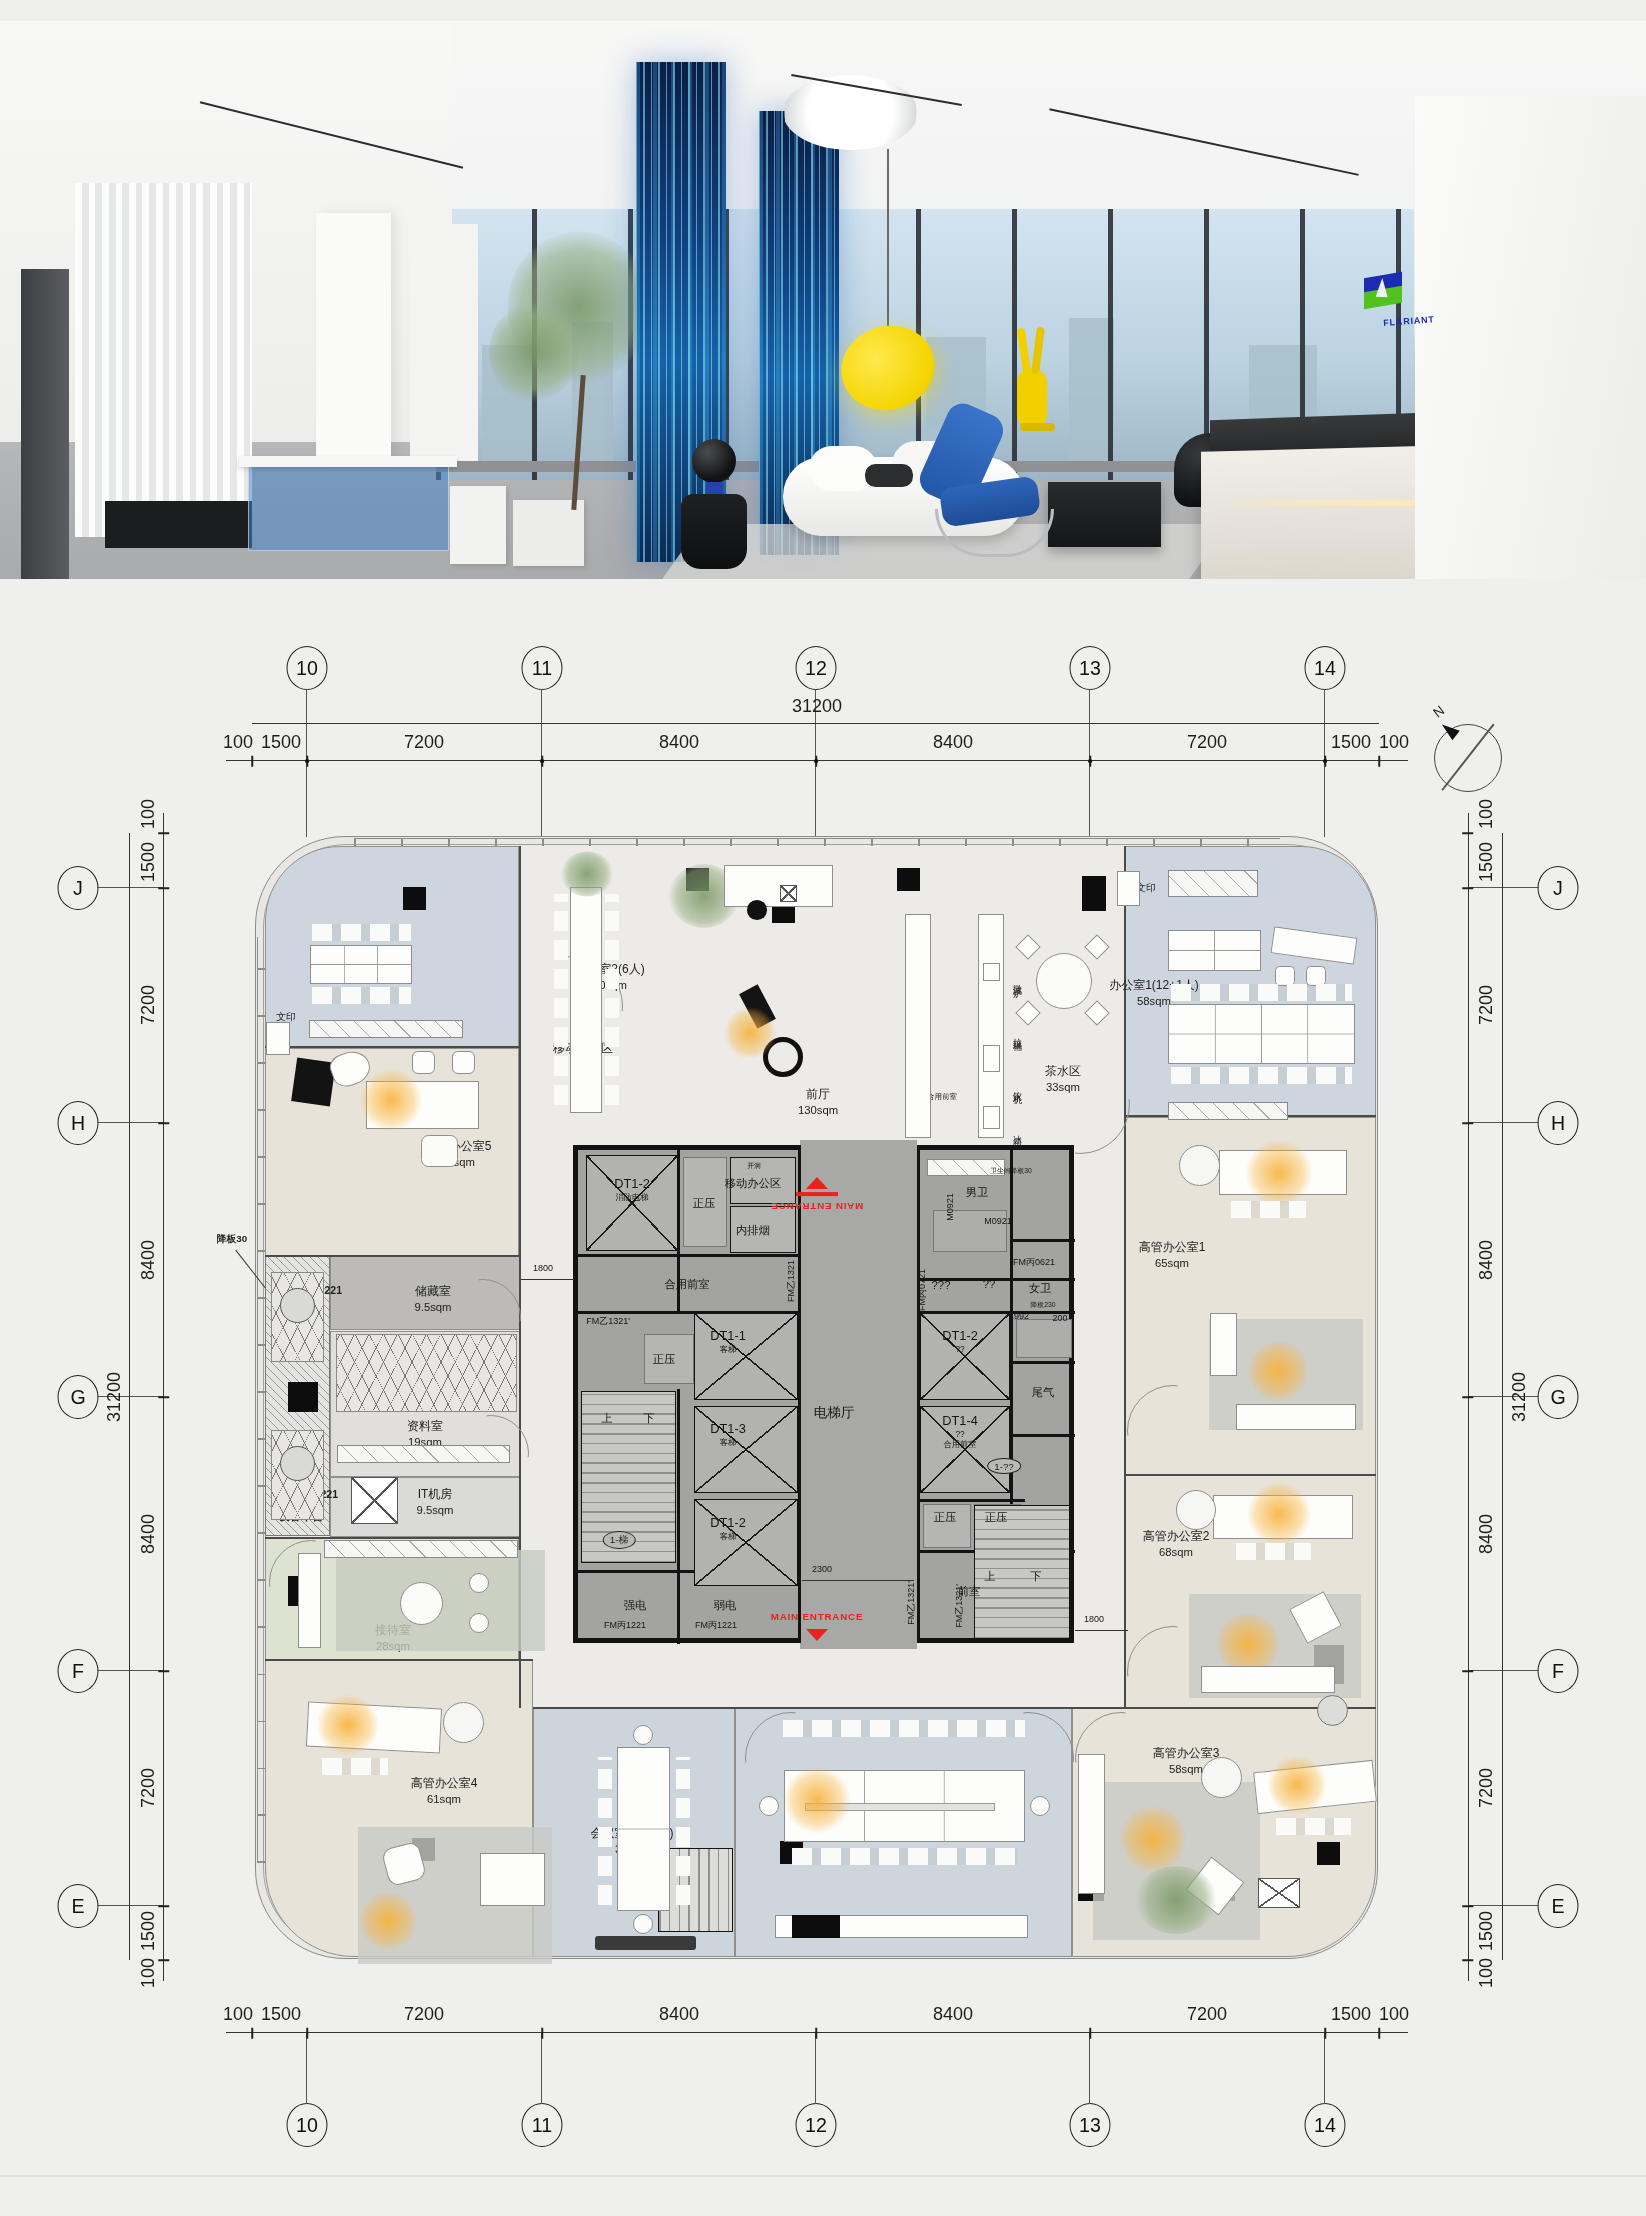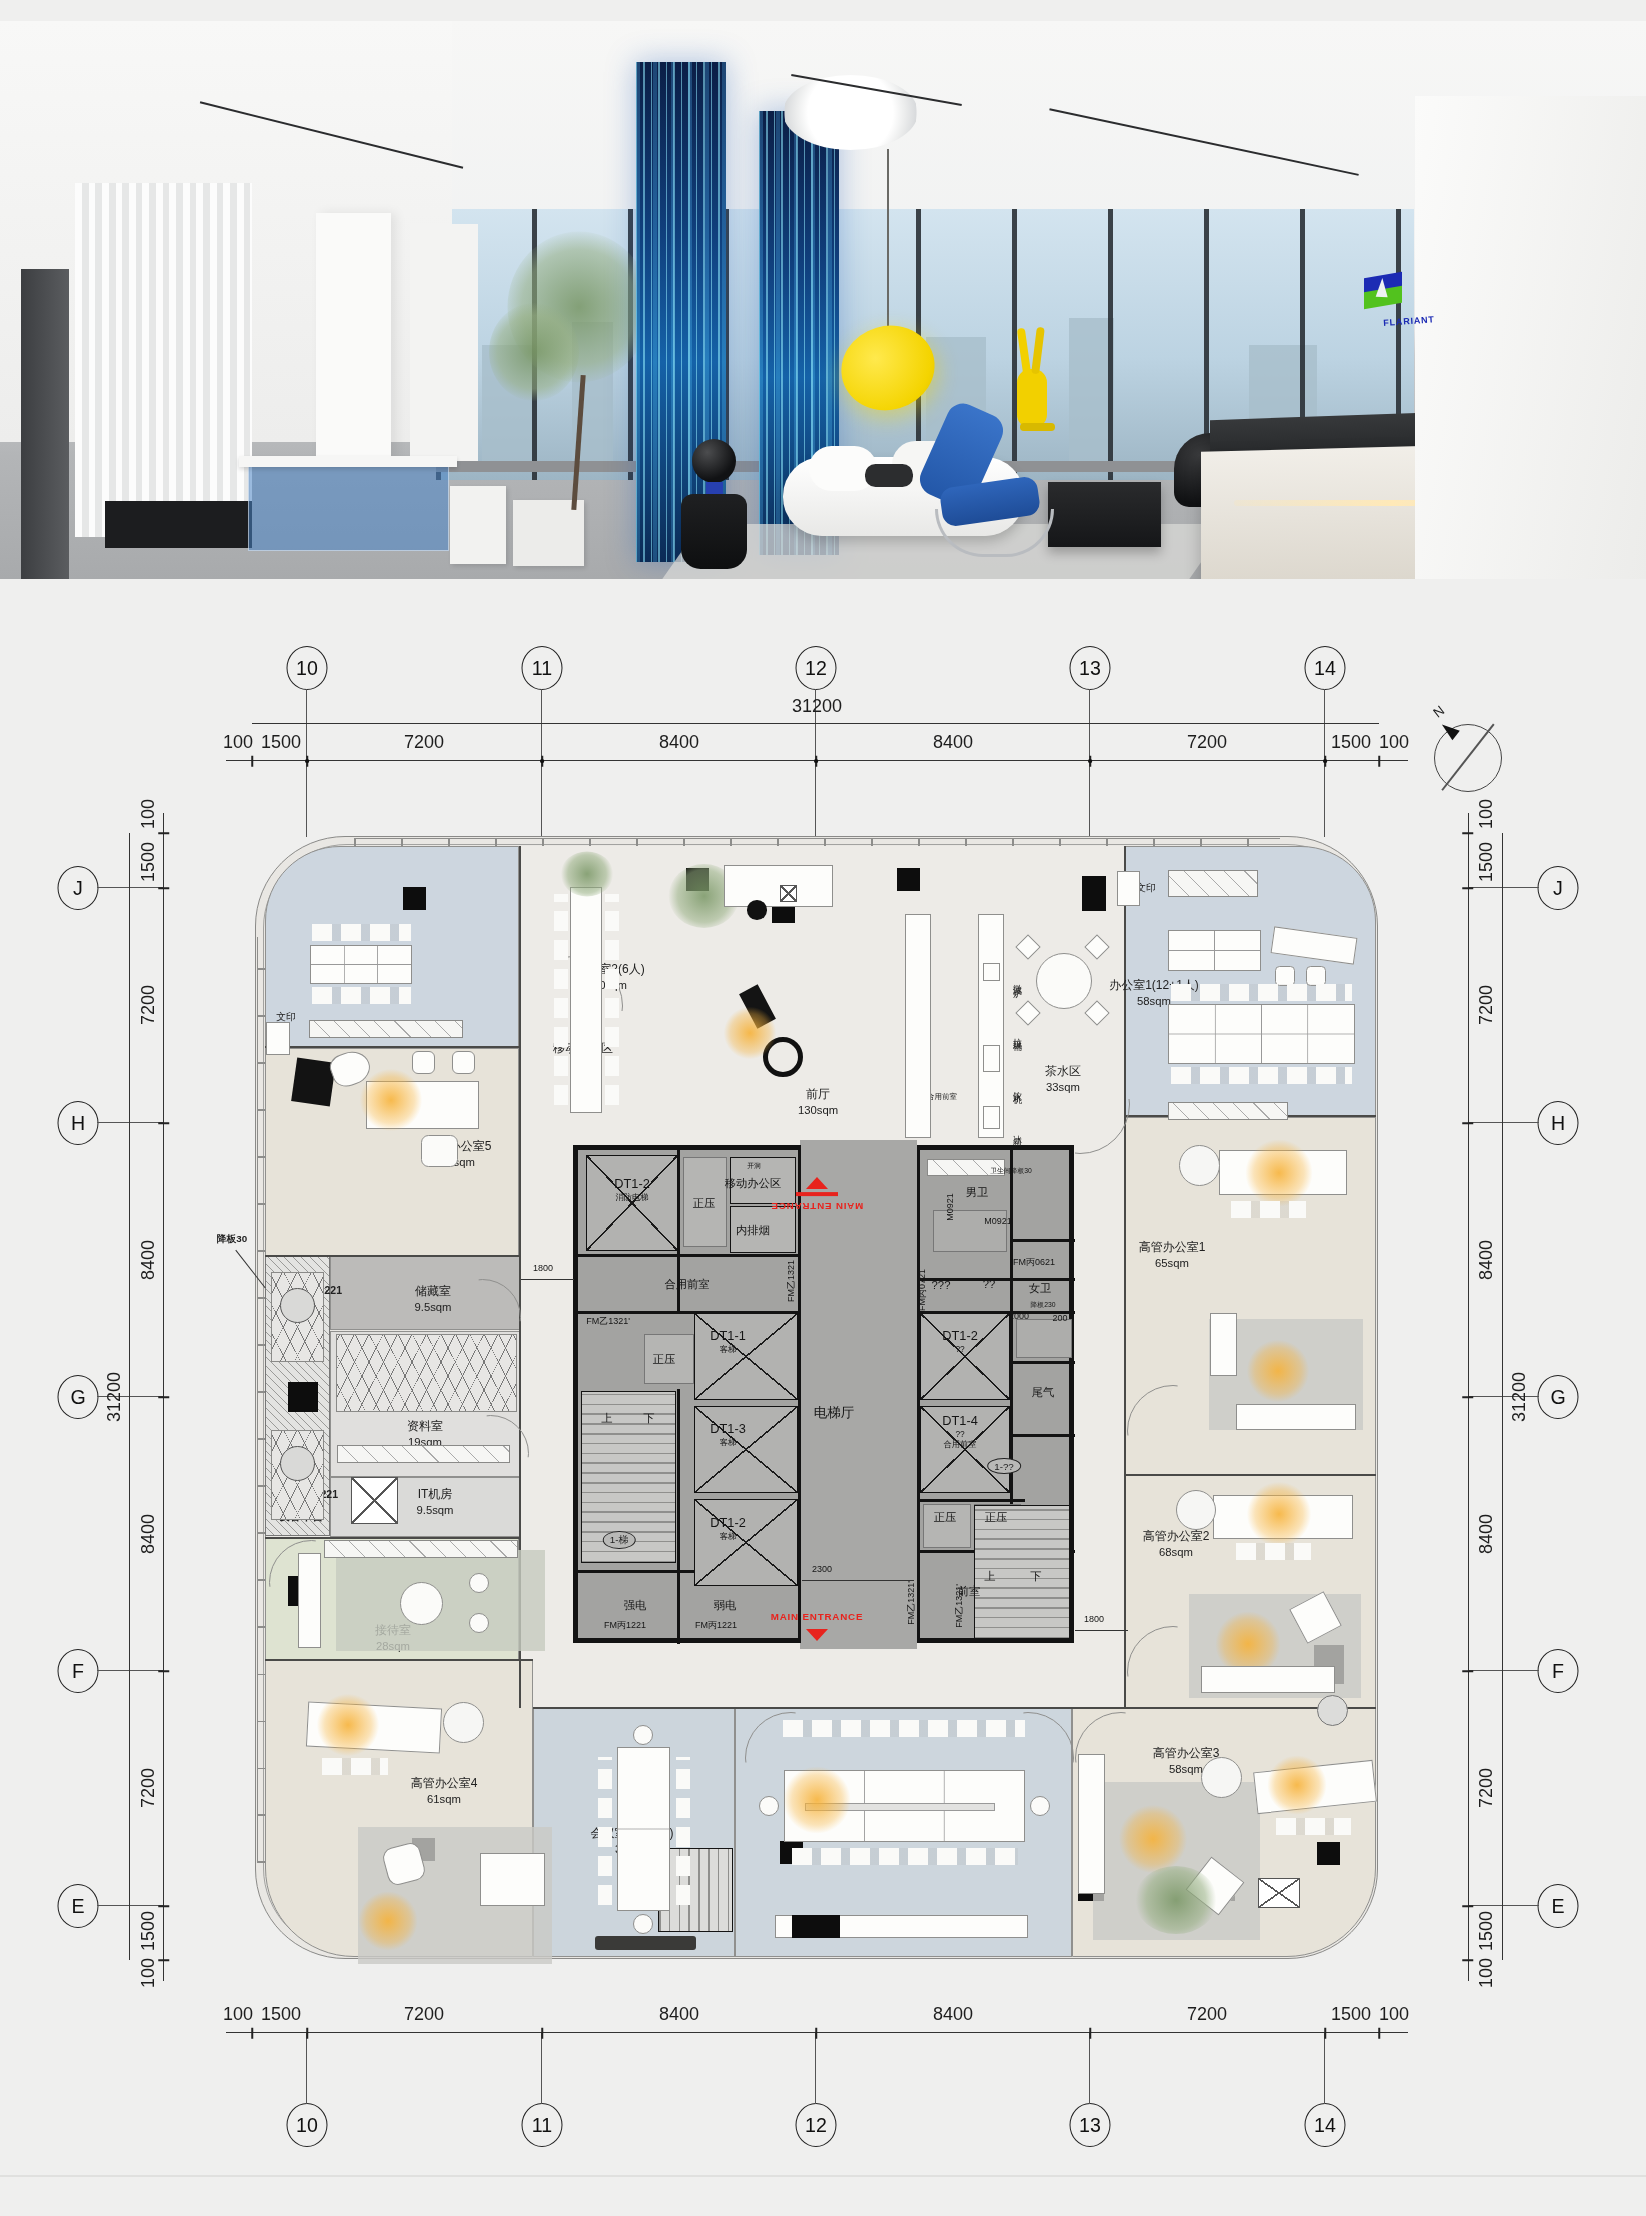--- a/index.html
+++ b/index.html
@@ -527,21 +527,21 @@
   <div class="clab code" style="left:1034px;top:1263px;">
       <span>FM丙0621</span>
     </div>
   <div class="clab" style="left:1040px;top:1288px;">
       <span>女卫</span>
     </div>
   <div class="clab tiny" style="left:1043px;top:1305px;">
       <span>降板230</span>
     </div>
   <div class="clab code" style="left:1019px;top:1317px;">
-      <span>2000</span>
+      <span>1992</span>
     </div>
   <div class="clab code" style="left:1060px;top:1319px;">
       <span>200</span>
     </div>
   <div class="clab" style="left:1043px;top:1392px;">
       <span>尾气</span>
     </div>
   <div class="clab" style="left:945px;top:1517px;">
       <span>正压</span>
     </div>

